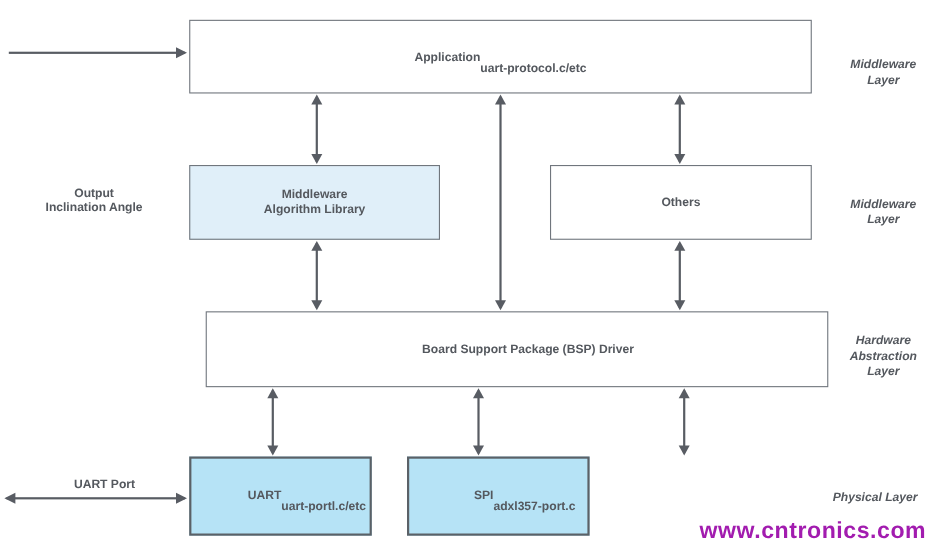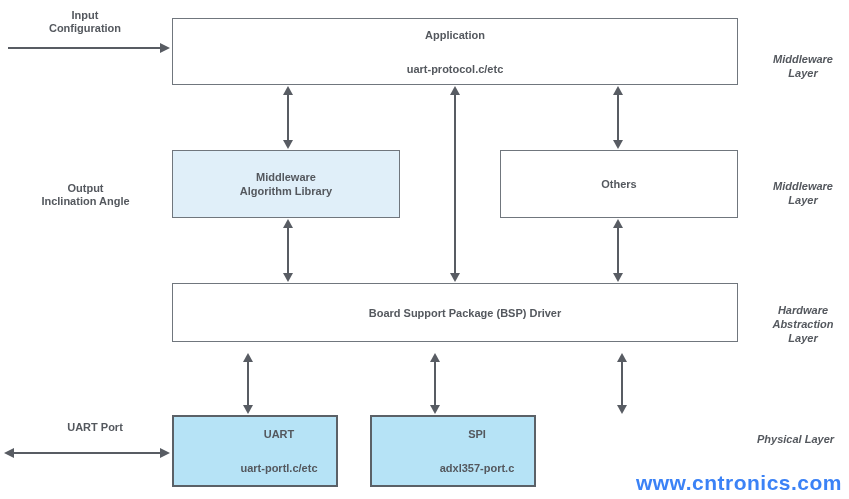--- a/index.html
+++ b/index.html
@@ -2,21 +2,21 @@
 <html><head>
 <meta charset="utf-8">
 <style>
   html,body{margin:0;padding:0;background:#ffffff;}
   .stage{
     position:relative;width:849px;height:499px;background:#ffffff;overflow:hidden;
     font-family:"Liberation Sans","DejaVu Sans",sans-serif;
     color:#54585e;
   }
   .box{
-    position:absolute;display:flex;flex-direction:column;justify-content:center;align-items:center;
+    position:absolute;display:flex;flex-direction:row;justify-content:center;align-items:center;
     text-align:center;box-sizing:border-box;background:#ffffff;border:1.5px solid #70767d;
   }
   .box .title{font-size:11px;font-weight:bold;line-height:14px;white-space:pre-line;}
   .box .subtitle{font-size:11px;font-weight:bold;line-height:14px;margin-top:20px;}
   .fill-light{background:#e0eff9;}
   .fill-blue{background:#b6e3f6;border:2px solid #5b6167;padding-left:48px;}
   .side-label{
     position:absolute;font-size:11px;font-weight:bold;line-height:13px;
     white-space:pre-line;text-align:center;
   }
@@ -39,58 +39,56 @@
   .harrow.head-right::after{
     content:'';position:absolute;right:-2px;top:-4px;width:0;height:0;
     border-top:5px solid transparent;border-bottom:5px solid transparent;border-left:10px solid #585c63;
   }
   .harrow.head-left::before{
     content:'';position:absolute;left:-2px;top:-4px;width:0;height:0;
     border-top:5px solid transparent;border-bottom:5px solid transparent;border-right:10px solid #585c63;
   }
   .watermark{
     position:absolute;right:3px;bottom:2px;font-size:21px;font-weight:bold;
-    color:#3b82f6;background:rgba(255,255,255,0.55);padding:2px 4px;letter-spacing:0.5px;
+    color:#a21caf;background:rgba(255,255,255,0.55);padding:2px 4px;letter-spacing:0.5px;
   }
 </style>
 </head>
 <body>
 
 <div class="stage">
 
-  <div class="side-label" style="left:35px;top:9px;width:100px;">Input
-Configuration</div>
-  <div class="side-label" style="left:28px;top:182px;width:115px;">Output
+  <div class="side-label" style="left:28px;top:170px;width:115px;">Output
 Inclination Angle</div>
-  <div class="side-label" style="left:45px;top:421px;width:100px;">UART Port</div>
+  <div class="side-label" style="left:45px;top:435px;width:100px;">UART Port</div>
 
   <div class="harrow head-right" style="left:8px;top:47px;width:160px;"></div>
   <div class="harrow head-left head-right" style="left:6px;top:452px;width:162px;"></div>
 
   <div class="layer-label" style="left:757px;top:52px;">Middleware Layer</div>
   <div class="layer-label" style="left:757px;top:179px;">Middleware Layer</div>
   <div class="layer-label" style="left:757px;top:303px;">Hardware
 Abstraction Layer</div>
-  <div class="layer-label" style="left:757px;top:432px;">Physical Layer</div>
+  <div class="layer-label" style="left:757px;top:445px;">Physical Layer</div>
 
   <div class="box" style="left:172px;top:18px;width:566px;height:67px;">
     <span class="title">Application</span>
     <span class="subtitle">uart-protocol.c/etc</span>
   </div>
 
   <div class="box" style="left:500px;top:150px;width:238px;height:68px;">
     <span class="title">Others</span>
   </div>
 
   <div class="box fill-light" style="left:172px;top:150px;width:228px;height:68px;">
     <span class="title">Middleware
 Algorithm Library</span>
   </div>
 
-  <div class="box" style="left:172px;top:283px;width:566px;height:59px;padding-left:20px;">
+  <div class="box" style="left:187px;top:283px;width:566px;height:69px;padding-left:20px;">
     <span class="title">Board Support Package (BSP) Driver</span>
   </div>
 
   <div class="box fill-blue" style="left:172px;top:415px;width:166px;height:72px;">
     <span class="title">UART</span>
     <span class="subtitle">uart-portl.c/etc</span>
   </div>
 
   <div class="box fill-blue" style="left:370px;top:415px;width:166px;height:72px;">
     <span class="title">SPI</span>

